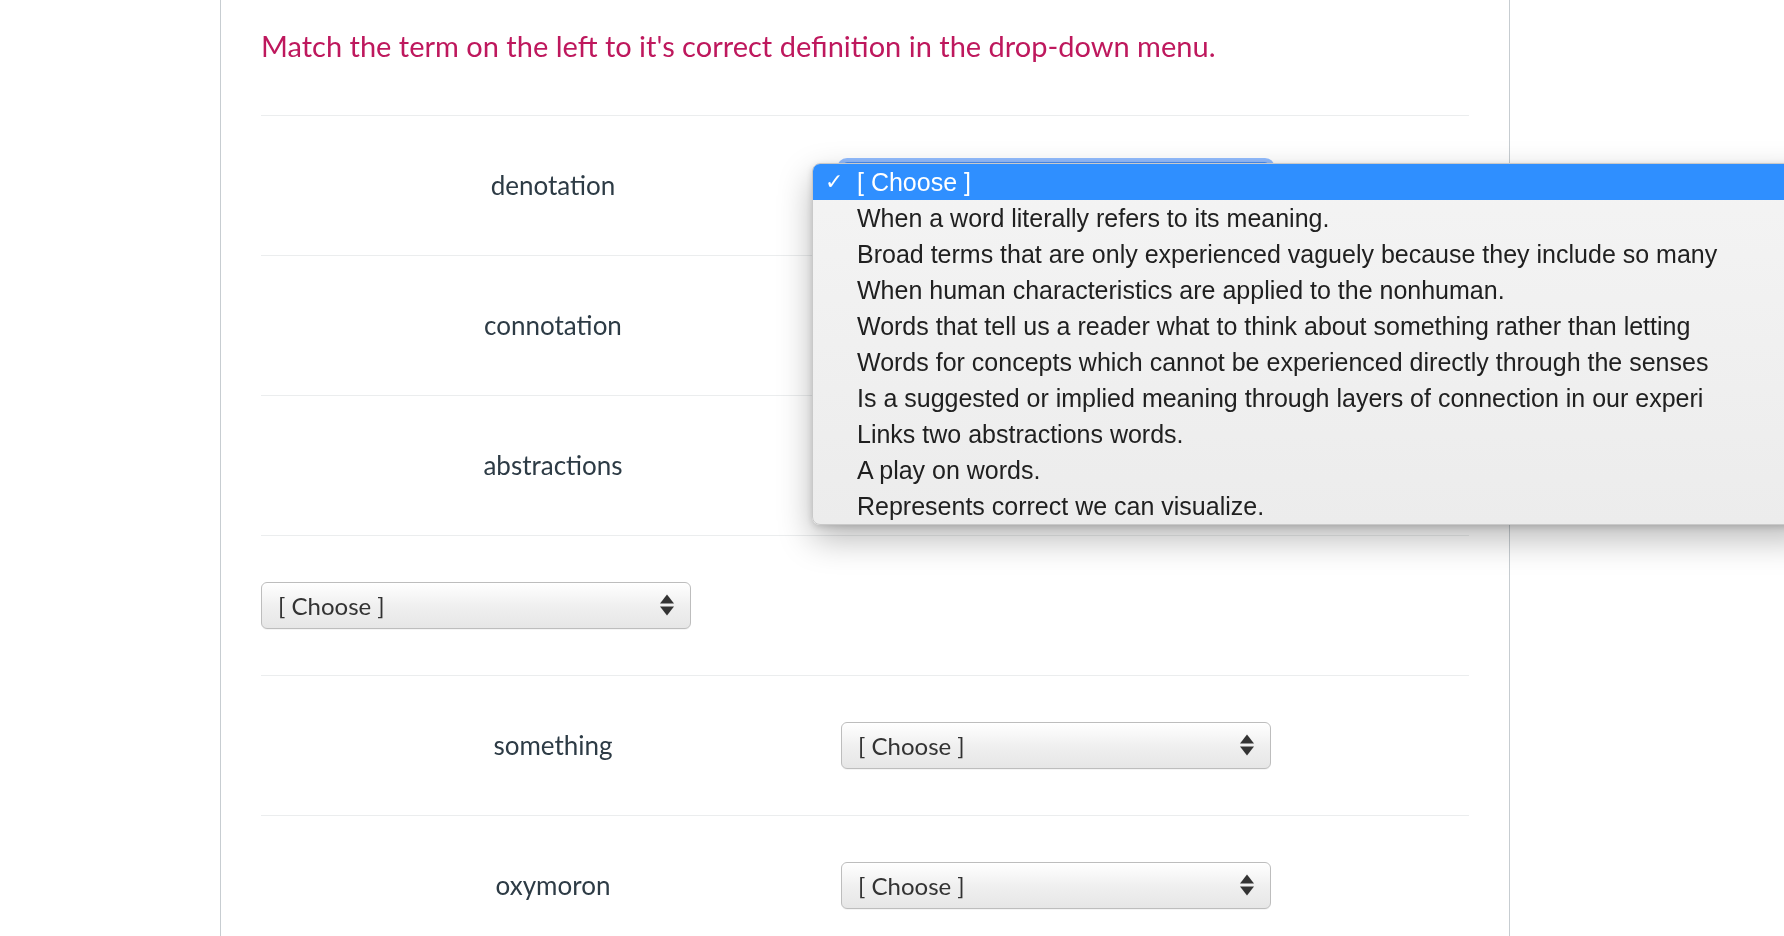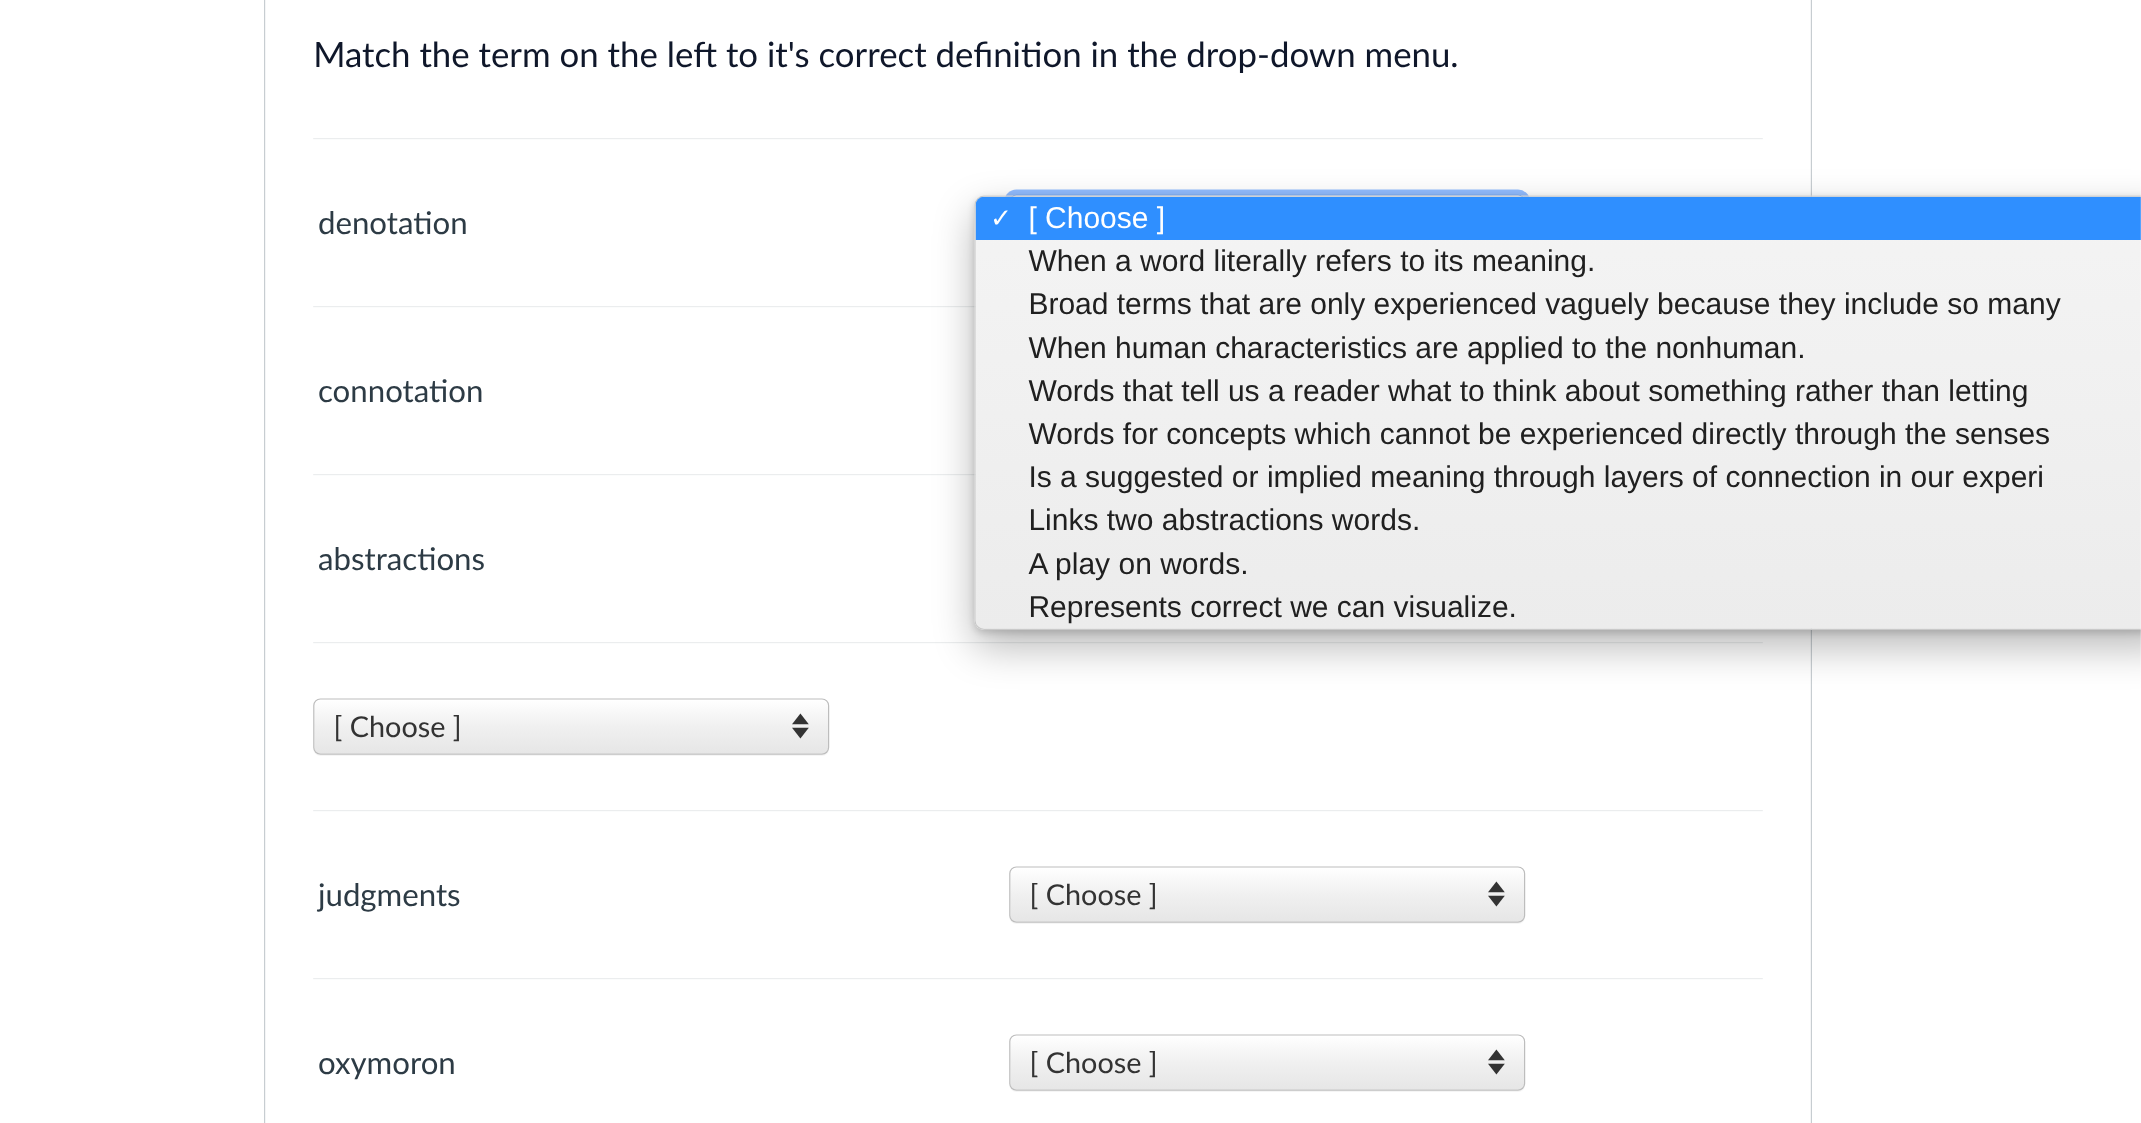--- a/index.html
+++ b/index.html
@@ -15,36 +15,37 @@
     left: 220px;
     top: -60px;
     width: 1290px;
     border-left: 1px solid #c7cdd1;
     border-right: 1px solid #c7cdd1;
     background: #fff;
     padding: 36px 40px 400px 40px;
   }
   .instruction {
     font-size: 29px;
-    color: #0f172a;
+    color: #be185d;
     line-height: 1.4;
     margin-top: 50px;
     margin-bottom: 48px;
   }
   .match-row {
     display: flex;
     align-items: center;
     border-top: 1px solid #ebedee;
     height: 140px;
   }
   .term {
     width: 580px;
     font-size: 26px;
     color: #2d3b45;
     padding-left: 4px;
+    text-align: center;
   }
   .select-wrap {
     position: relative;
   }
   .select-btn {
     width: 430px;
     height: 47px;
     border: 1px solid #bdbdbd;
     border-radius: 6px;
     background: linear-gradient(#ffffff, #f0f0f0 50%, #e6e6e6);
@@ -165,21 +166,21 @@
         <span>[ Choose ]</span>
         <span class="select-caret">
           <span class="caret-up"></span>
             <span class="caret-down"></span>
         </span>
       </div>
     </div>
   </div>
 
   <div class="match-row">
-    <div class="term">judgments</div>
+    <div class="term">something</div>
     <div class="select-wrap">
       <div class="select-btn">
         <span>[ Choose ]</span>
         <span class="select-caret">
           <span class="caret-up"></span>
             <span class="caret-down"></span>
         </span>
       </div>
     </div>
   </div>

